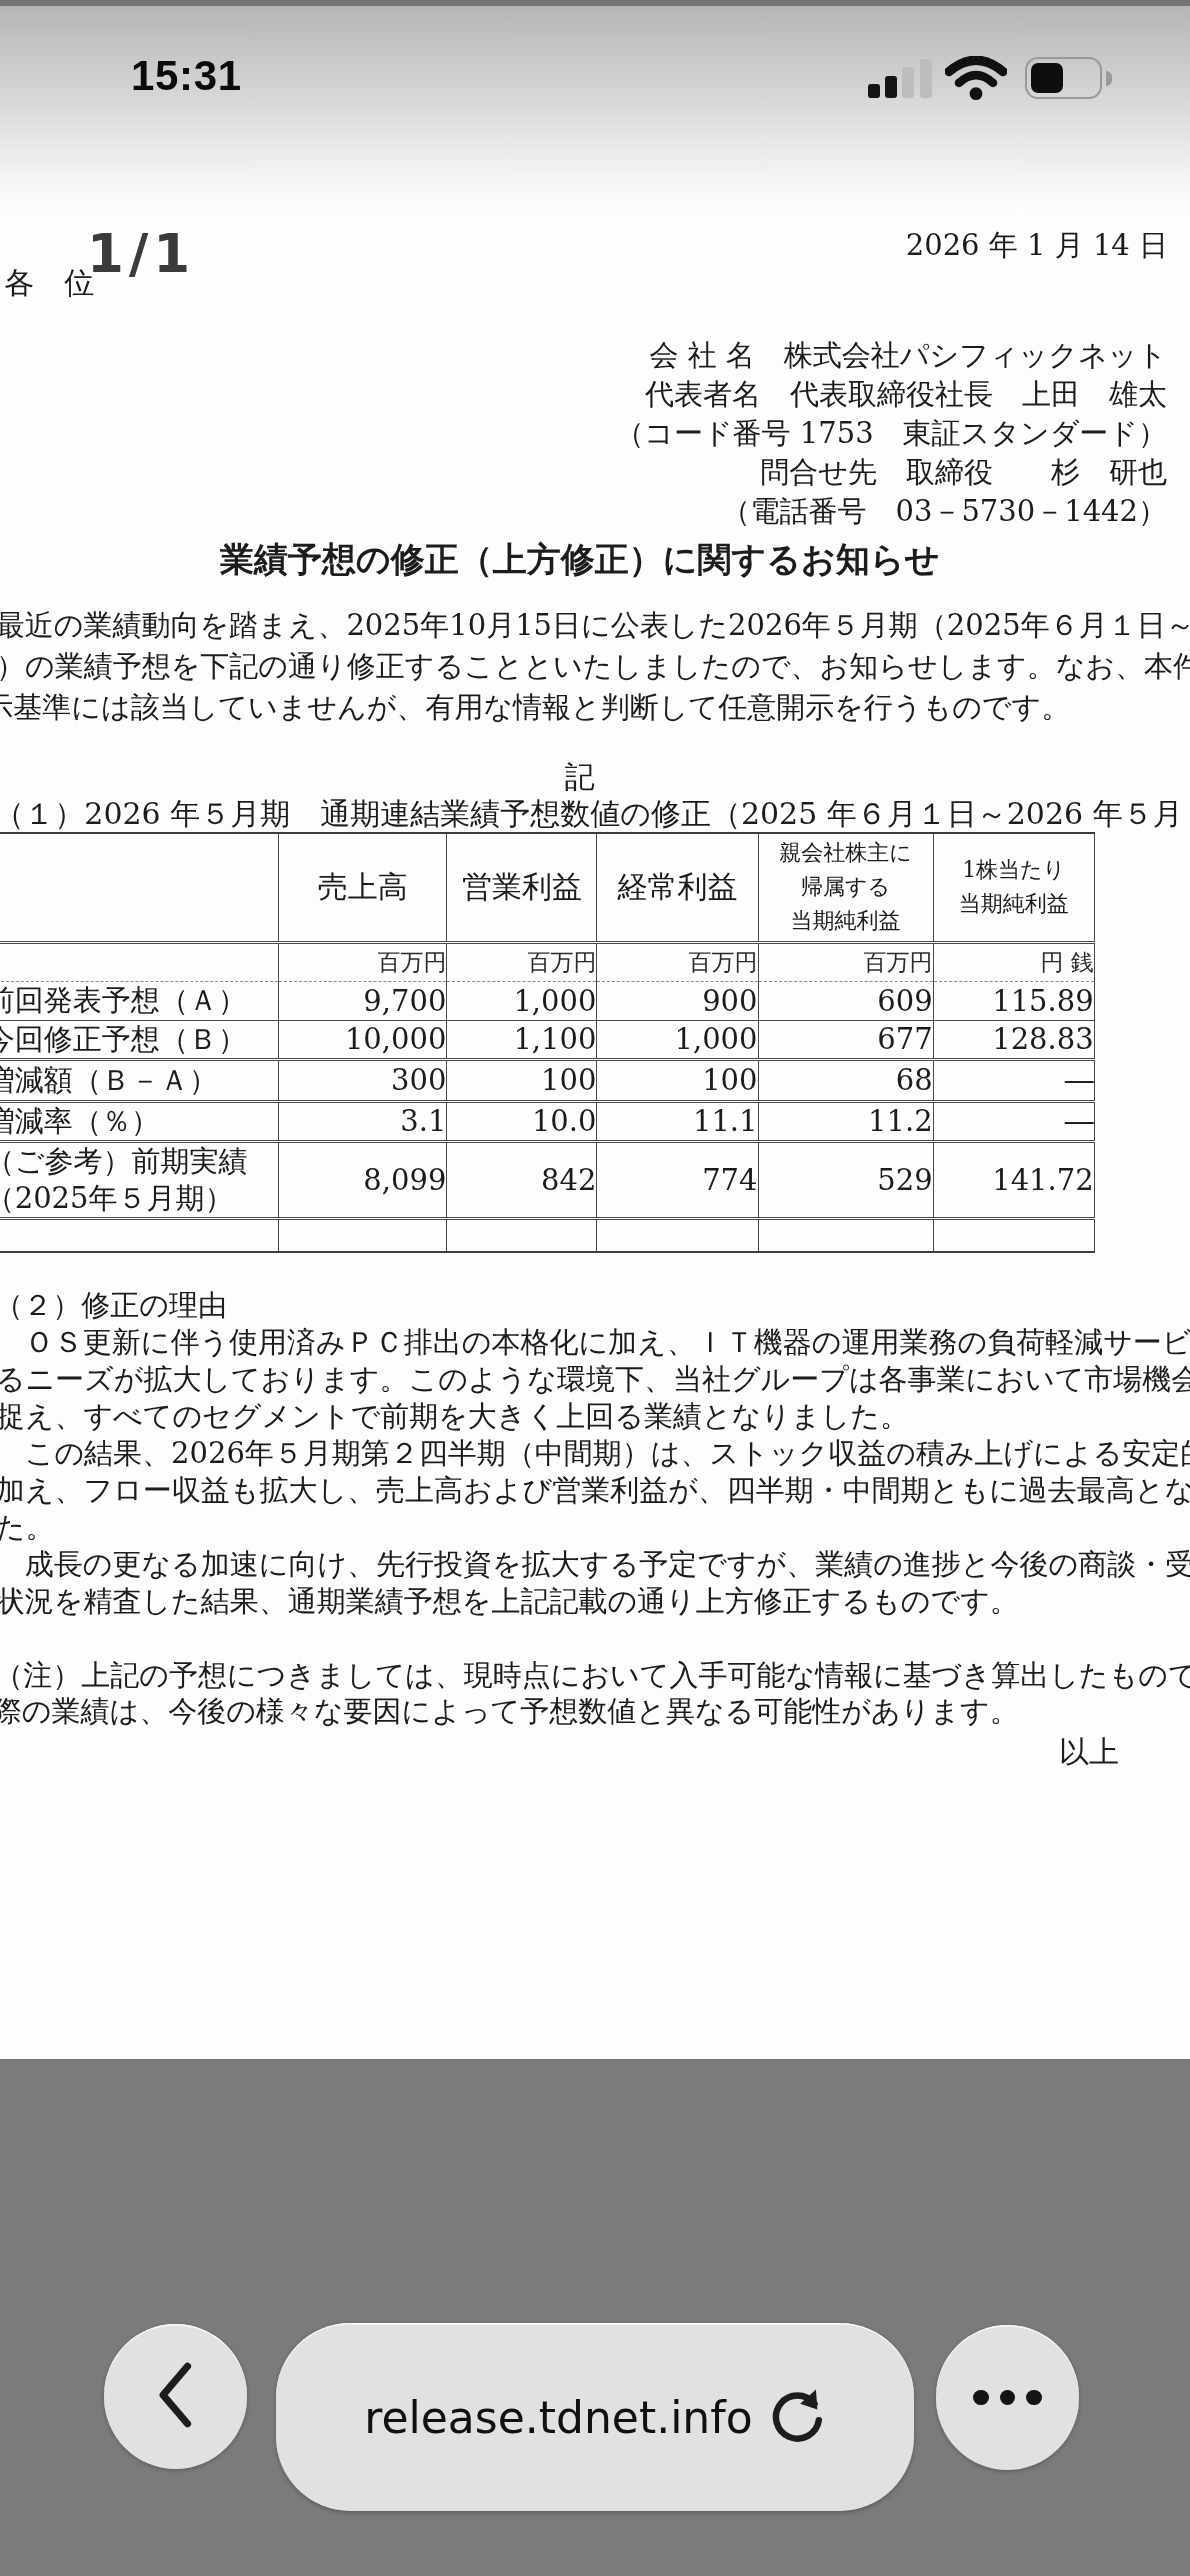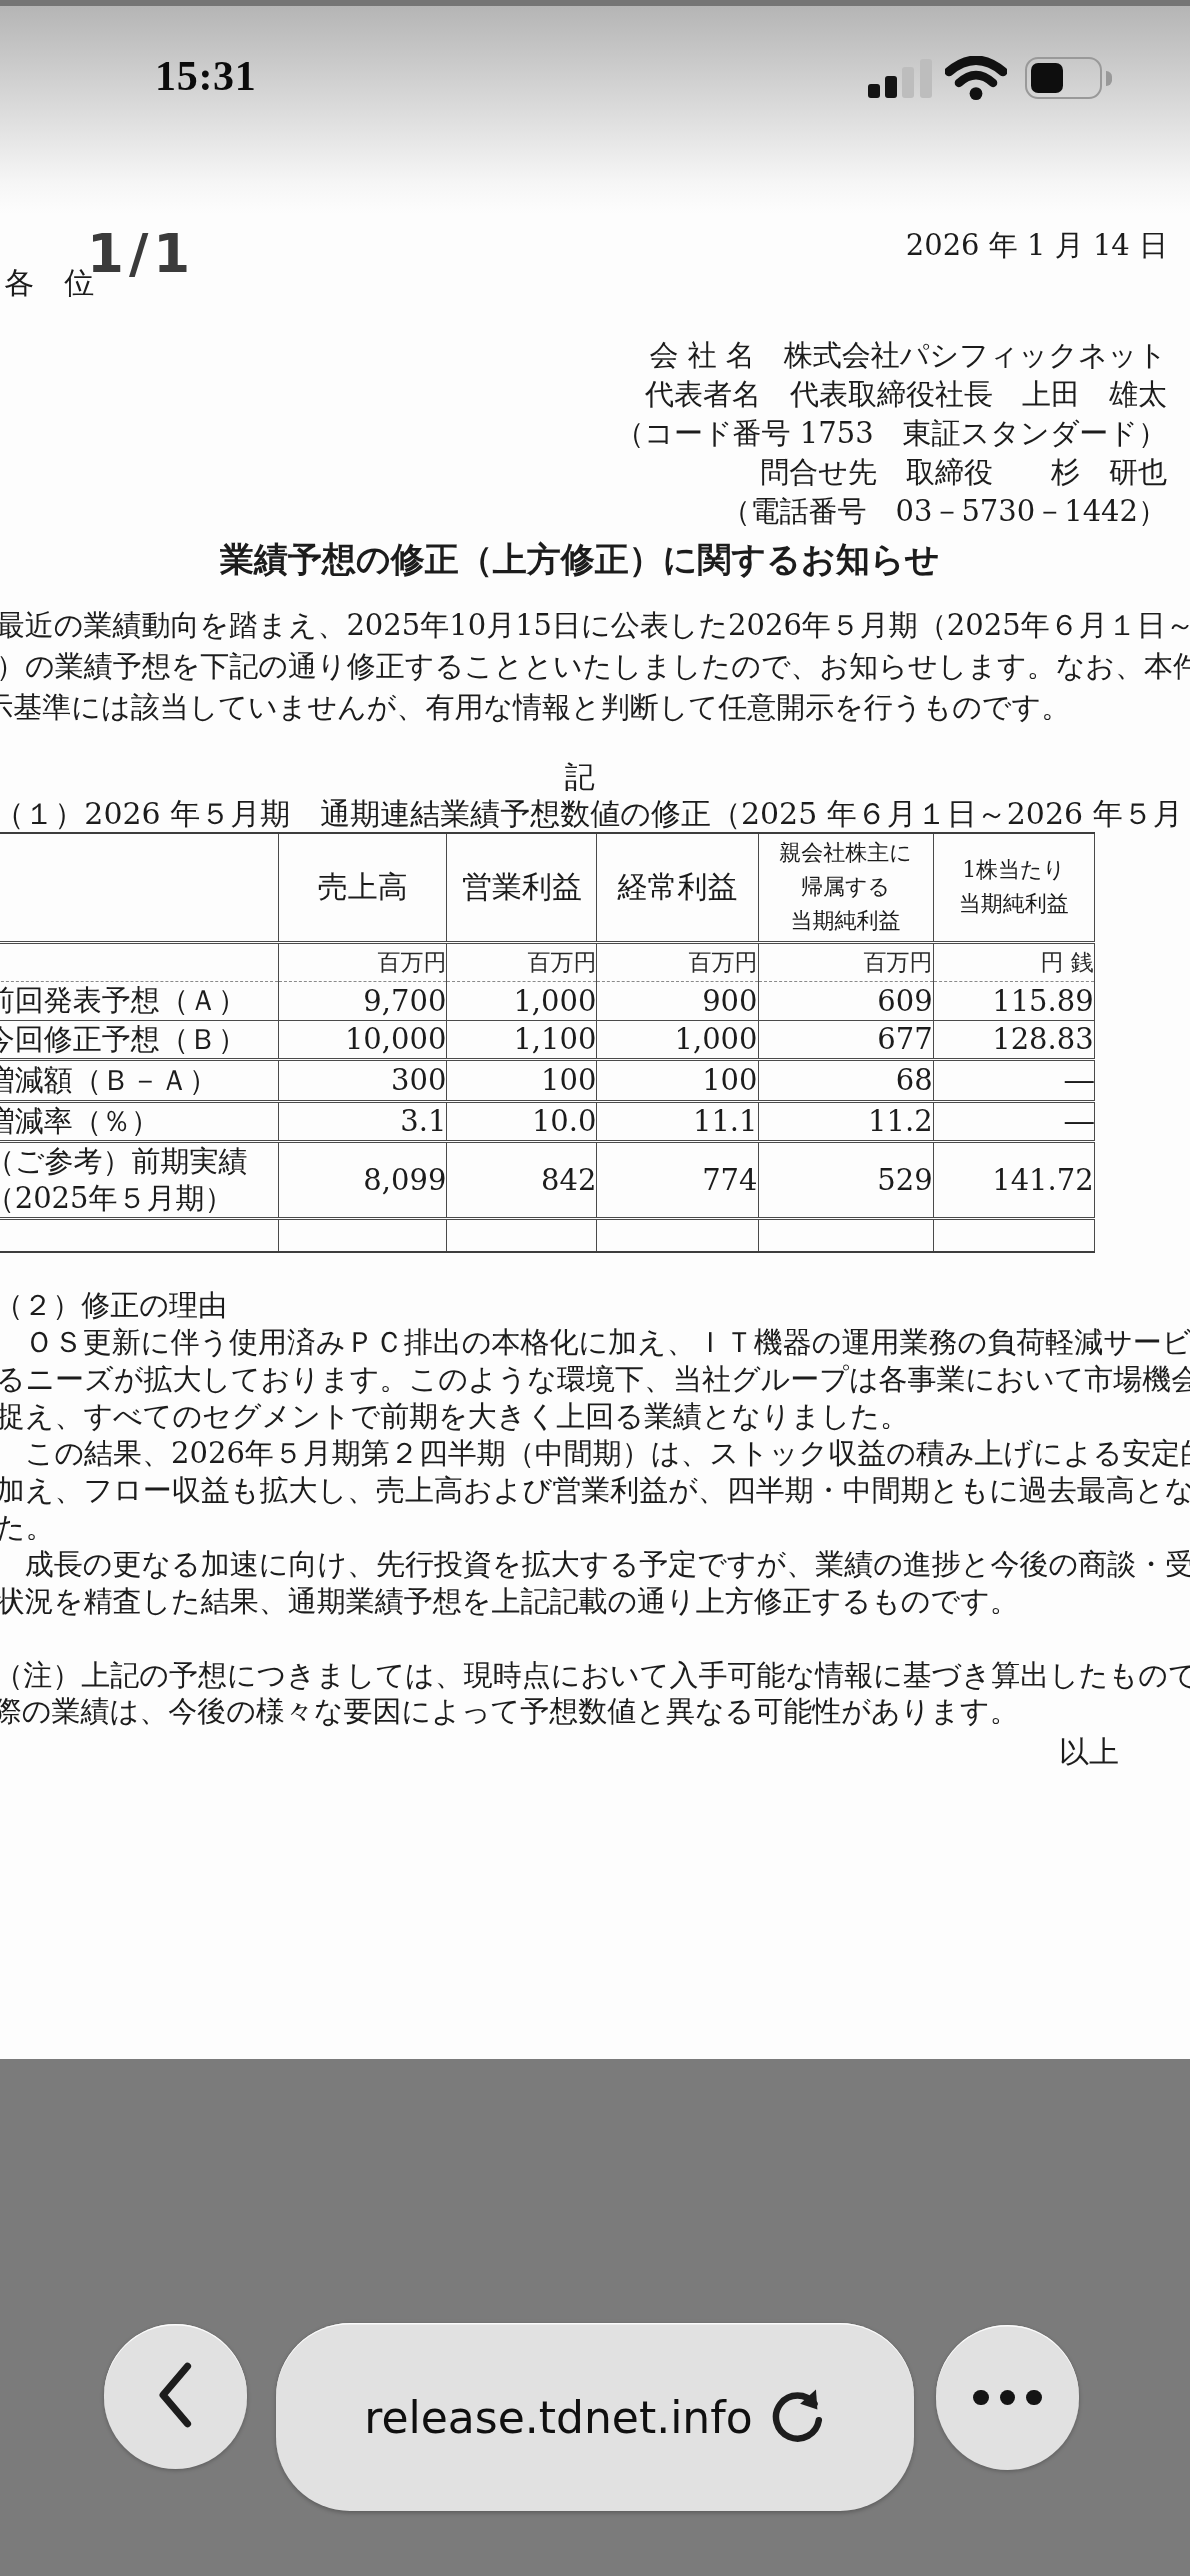--- a/index.html
+++ b/index.html
@@ -6,22 +6,22 @@
   #screen{
     position:relative;width:1191px;height:2576px;overflow:hidden;
     background:#fdfdfd;
     font-family:"DejaVu Serif","Liberation Serif",serif;
     color:#1c1c1c;
   }
   
   .top-strip{position:absolute;left:0;top:0;width:1191px;height:6.4px;background:#757575;}
   .status-area{position:absolute;left:0;top:6.4px;width:1191px;height:208px;
     background:linear-gradient(#b5b5b5,#f6f6f6 85%,#fdfdfd);}
-  .time{position:absolute;left:131px;top:52px;font-family:Liberation Serif, serif;
-    font-size:42px;font-weight:700;color:#0b0b0b;letter-spacing:0.7px;margin-left:24px;}
+  .time{position:absolute;left:131px;top:52px;font-family:Liberation Sans, sans-serif;
+    font-size:42px;font-weight:700;color:#0b0b0b;letter-spacing:0.7px;}
   .sig-bars{position:absolute;left:868px;top:59px;width:66px;height:39px;}
   .sig-bars i{position:absolute;bottom:0;width:12px;border-radius:2.9px;}
   .wifi{position:absolute;left:945px;top:56px;}
   .battery{position:absolute;left:1025px;top:57px;width:77px;height:42px;
     border:2.9px solid #999;border-radius:13px;box-sizing:border-box;}
   .battery .fill{position:absolute;left:4.3px;top:4.3px;width:31.5px;height:30px;background:#0e0e0e;border-radius:7.2px;}
   .battery-nub{position:absolute;left:1106px;top:71px;width:6.4px;height:15px;background:#999;
     border-radius:0 5.7px 5.7px 0;}
   
   .doc-line{position:absolute;white-space:nowrap;font-size:29px;color:#1c1c1c;}

